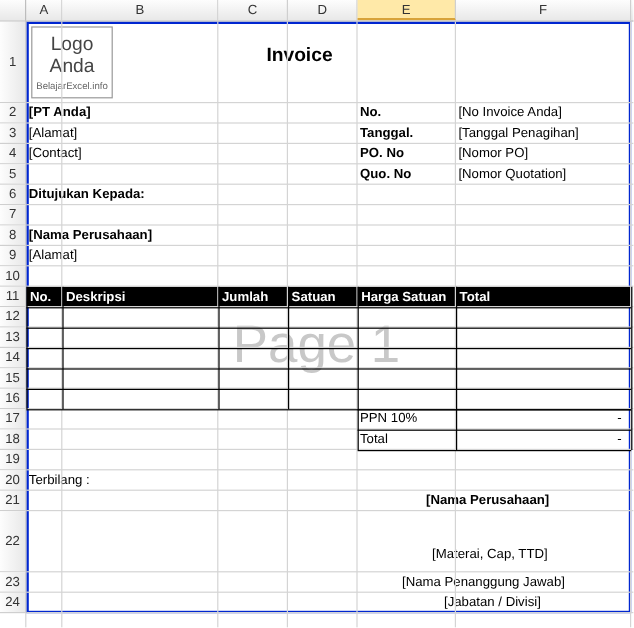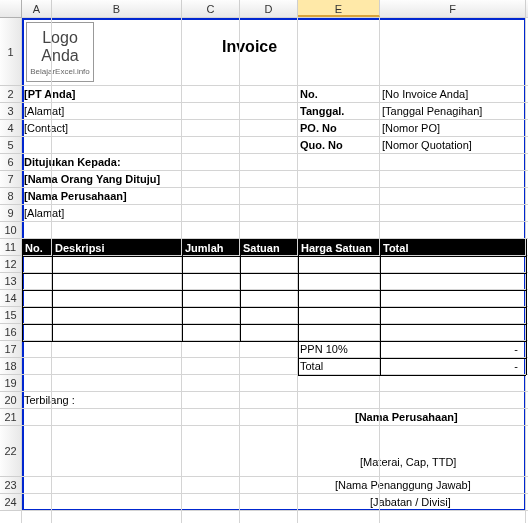--- a/index.html
+++ b/index.html
@@ -97,33 +97,33 @@
     <div class="txt bold" style="left: 278px; top: 70px;">No.</div>
     <div class="txt" style="left: 360px; top: 70px;">[No Invoice Anda]</div>
     <div class="txt bold" style="left: 278px; top: 87px;">Tanggal.</div>
     <div class="txt" style="left: 360px; top: 87px;">[Tanggal Penagihan]</div>
     <div class="txt bold" style="left: 278px; top: 104px;">PO. No</div>
     <div class="txt" style="left: 360px; top: 104px;">[Nomor PO]</div>
     <div class="txt bold" style="left: 278px; top: 121px;">Quo. No</div>
     <div class="txt" style="left: 360px; top: 121px;">[Nomor Quotation]</div>
 
     <div class="txt bold" style="left: 2px; top: 138px; text-align: center;">Ditujukan Kepada:</div>
-    <div class="txt bold" style="left: 2px; top: 155px;">[Nama Orang Yang Dituju]</div>
     <div class="txt bold" style="left: 2px; top: 172px;">[Nama Perusahaan]</div>
     <div class="txt" style="left: 2px; top: 189px;">[Alamat]</div>
 
     <div class="black-row" style="left: 0px; top: 221px; width: 504px; height: 17px;">
       <div class="black-cell" style="width: 30px;">No.</div>
       <div class="black-cell" style="width: 130px;">Deskripsi</div>
       <div class="black-cell" style="width: 58px;">Jumlah</div>
       <div class="black-cell" style="width: 58px;">Satuan</div>
       <div class="black-cell" style="width: 82px;">Harga Satuan</div>
       <div class="black-cell" style="width: 146px;">Total</div>
     </div>
 
+    <div class="watermark" style="left: 172px; top: 245px;">Page 1</div>
 
     <div class="txt" style="left: 278px; top: 325px;">PPN 10%</div>
     <div class="txt" style="left: 278px; top: 342px;">Total</div>
     <div class="dash txt" style="left: 358px; top: 325px; width: 142px;">-</div>
     <div class="dash txt" style="left: 358px; top: 342px; width: 142px;">-</div>
 
     <div class="txt" style="left: 2px; top: 376px;">Terbilang :</div>
 
     <div class="txt bold" style="left: 333px; top: 393px;">[Nama Perusahaan]</div>
     <div class="txt" style="left: 338px; top: 438px;">[Materai, Cap, TTD]</div>

